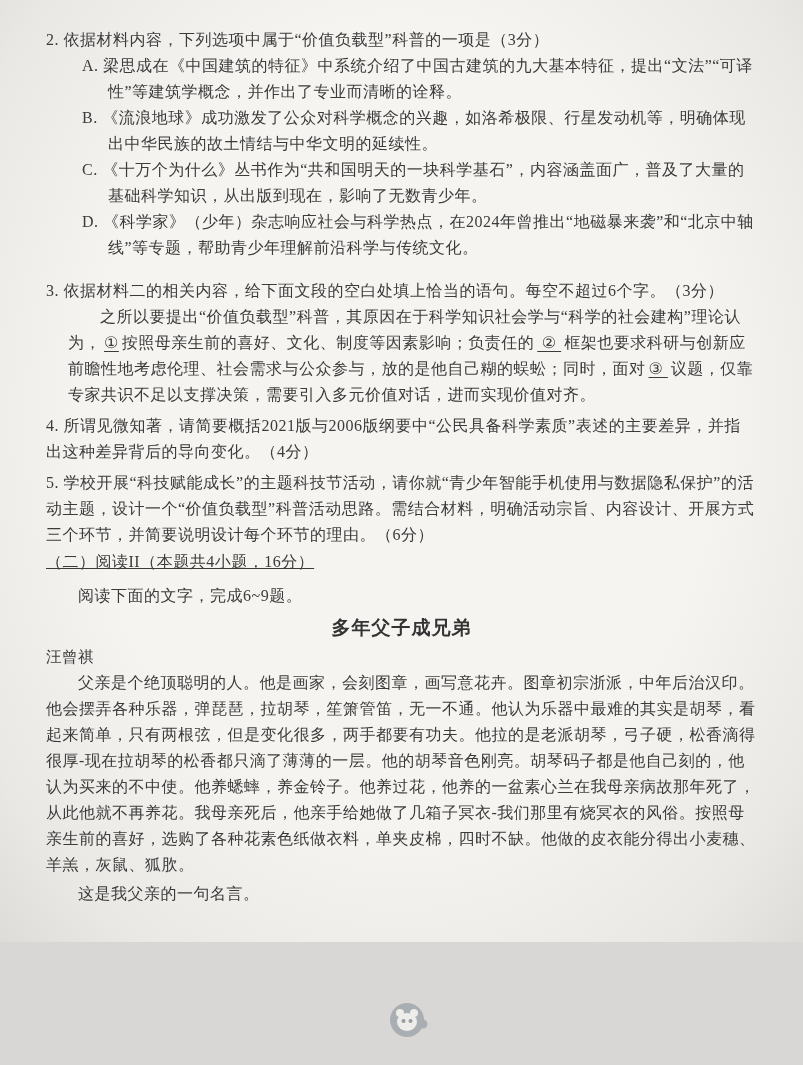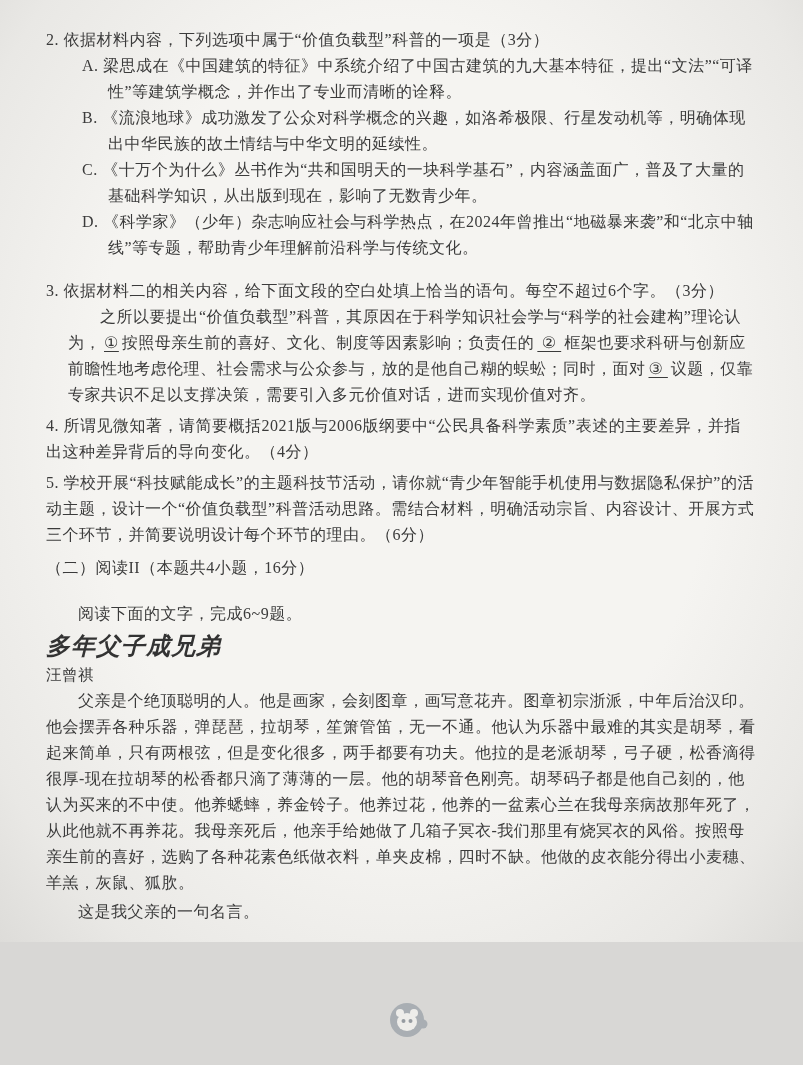--- a/index.html
+++ b/index.html
@@ -28,30 +28,30 @@
   }
   .q3body{
     padding-left:22px;
     text-indent:2em;
   }
   .blank{
     text-decoration:underline;
     text-underline-offset:3px;
     padding:0 3px;
   }
-  .section{margin-top:7px;}
+  .section{margin-top:1px;text-decoration:underline;}
   .indent{text-indent:2em;}
-  .instruction{margin-top:20px;}
+  .instruction{margin-top:8px;}
   .title{
     margin:6px 0 0 0;
-    font-size:24px;
+    text-align:center;
+    font-size:19px;
     font-weight:bold;
     letter-spacing:1px;
     color:#333;
-    font-style:italic;
   }
   .author{
     text-align:left;
     margin-top:3px;
     font-size:15.5px;
   }
   .para-first{margin-top:3px;}
   .watermark{
     position:absolute;
     left:388px;top:1000px;

